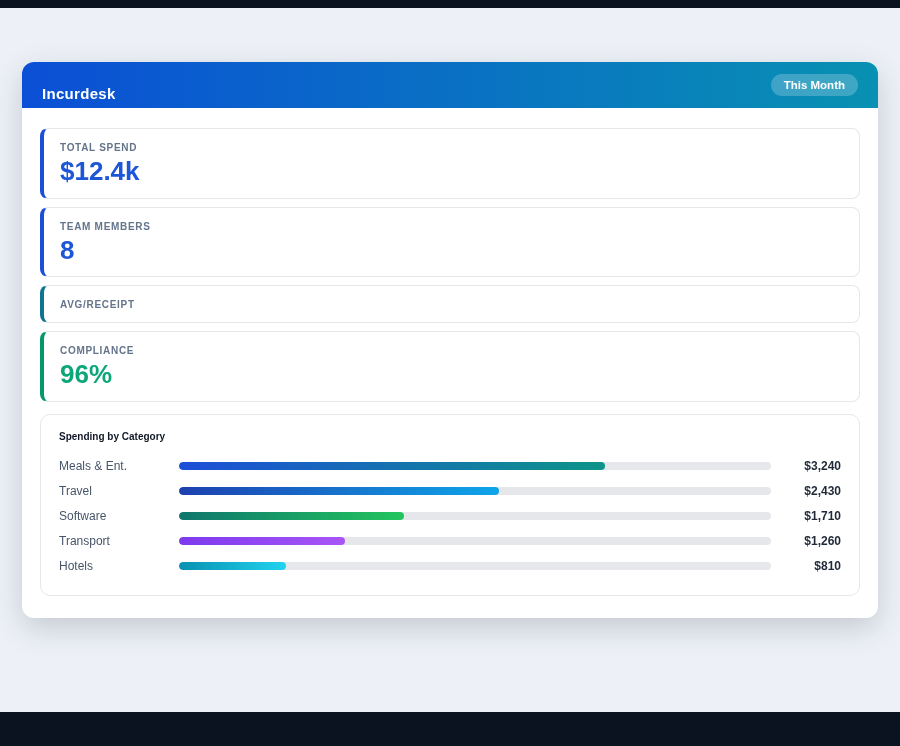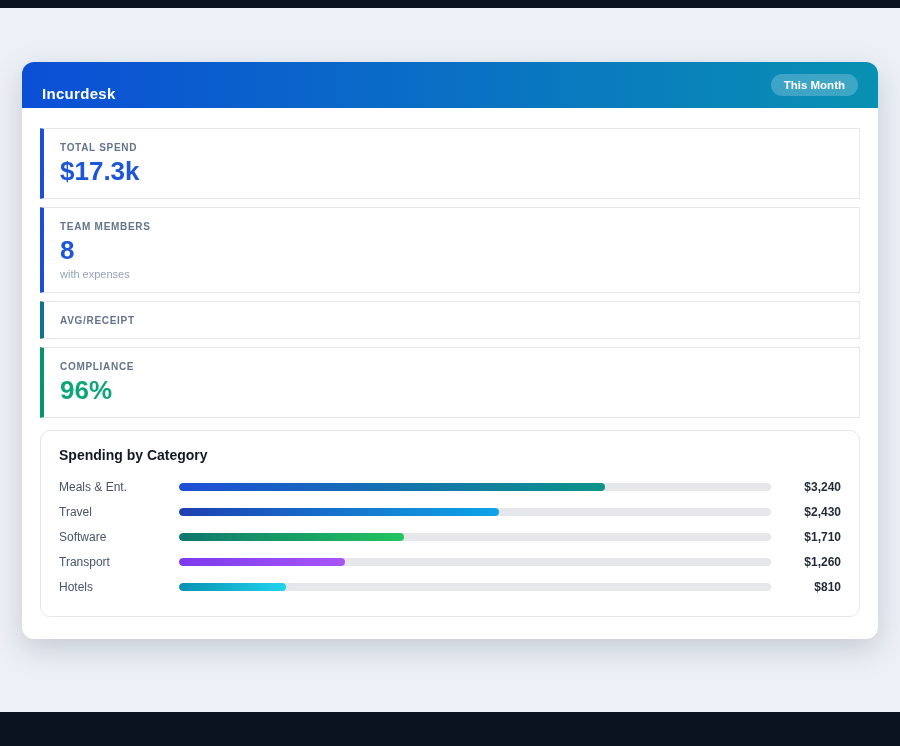--- a/index.html
+++ b/index.html
@@ -49,21 +49,21 @@
     border-radius: 999px;
     border: none;
     cursor: pointer;
   }
   .app-body {
     padding: 20px 18px 22px 18px;
   }
   .stat-card {
     border: 1px solid #e5e7eb;
     border-left: 4px solid #1d4ed8;
-    border-radius: 1px;
+    border-radius: 8px;
     padding: 13px 16px 12px 16px;
     margin-bottom: 8px;
     background: #ffffff;
   }
   .stat-label {
     font-size: 10px;
     font-weight: bold;
     letter-spacing: 0.7px;
     color: #64748b;
     text-transform: uppercase;
@@ -82,21 +82,21 @@
   }
   .stat-sub:empty { display: none; }
   .spending-card {
     border: 1px solid #e5e7eb;
     border-radius: 10px;
     padding: 16px 18px 16px 18px;
     margin-top: 12px;
     background: #ffffff;
   }
   .spending-title {
-    font-size: 14px;
+    font-size: 10px;
     font-weight: bold;
     color: #111827;
     margin-bottom: 12px;
   }
   .cat-row {
     display: grid;
     grid-template-columns: 120px 1fr 70px;
     align-items: center;
     height: 25px;
   }
@@ -131,27 +131,26 @@
 
   <div class="app-header" style="background: linear-gradient(90deg, rgb(11, 79, 214), rgb(8, 145, 178));">
     <div class="app-title">Incurdesk</div>
     <button class="badge">This Month</button>
   </div>
 
   <div class="app-body">
 
     <div class="stat-card" style="border-left-color: rgb(29, 78, 216);">
       <div class="stat-label">TOTAL SPEND</div>
-      <div class="stat-value" style="color: rgb(29, 86, 214);">$17.3k</div>
+      <div class="stat-value" style="color: rgb(29, 86, 214);">$12.4k</div>
     </div>
 
     <div class="stat-card" style="border-left-color: rgb(29, 78, 216);">
       <div class="stat-label">TEAM MEMBERS</div>
       <div class="stat-value" style="color: rgb(29, 86, 214);">8</div>
-      <div class="stat-sub">with expenses</div>
     </div>
 
     <div class="stat-card" style="border-left-color: rgb(14, 116, 144);">
       <div class="stat-label">AVG/RECEIPT</div>
 
     </div>
 
     <div class="stat-card" style="border-left-color: rgb(5, 150, 105);">
       <div class="stat-label">COMPLIANCE</div>
       <div class="stat-value" style="color: rgb(12, 166, 120);">96%</div>

